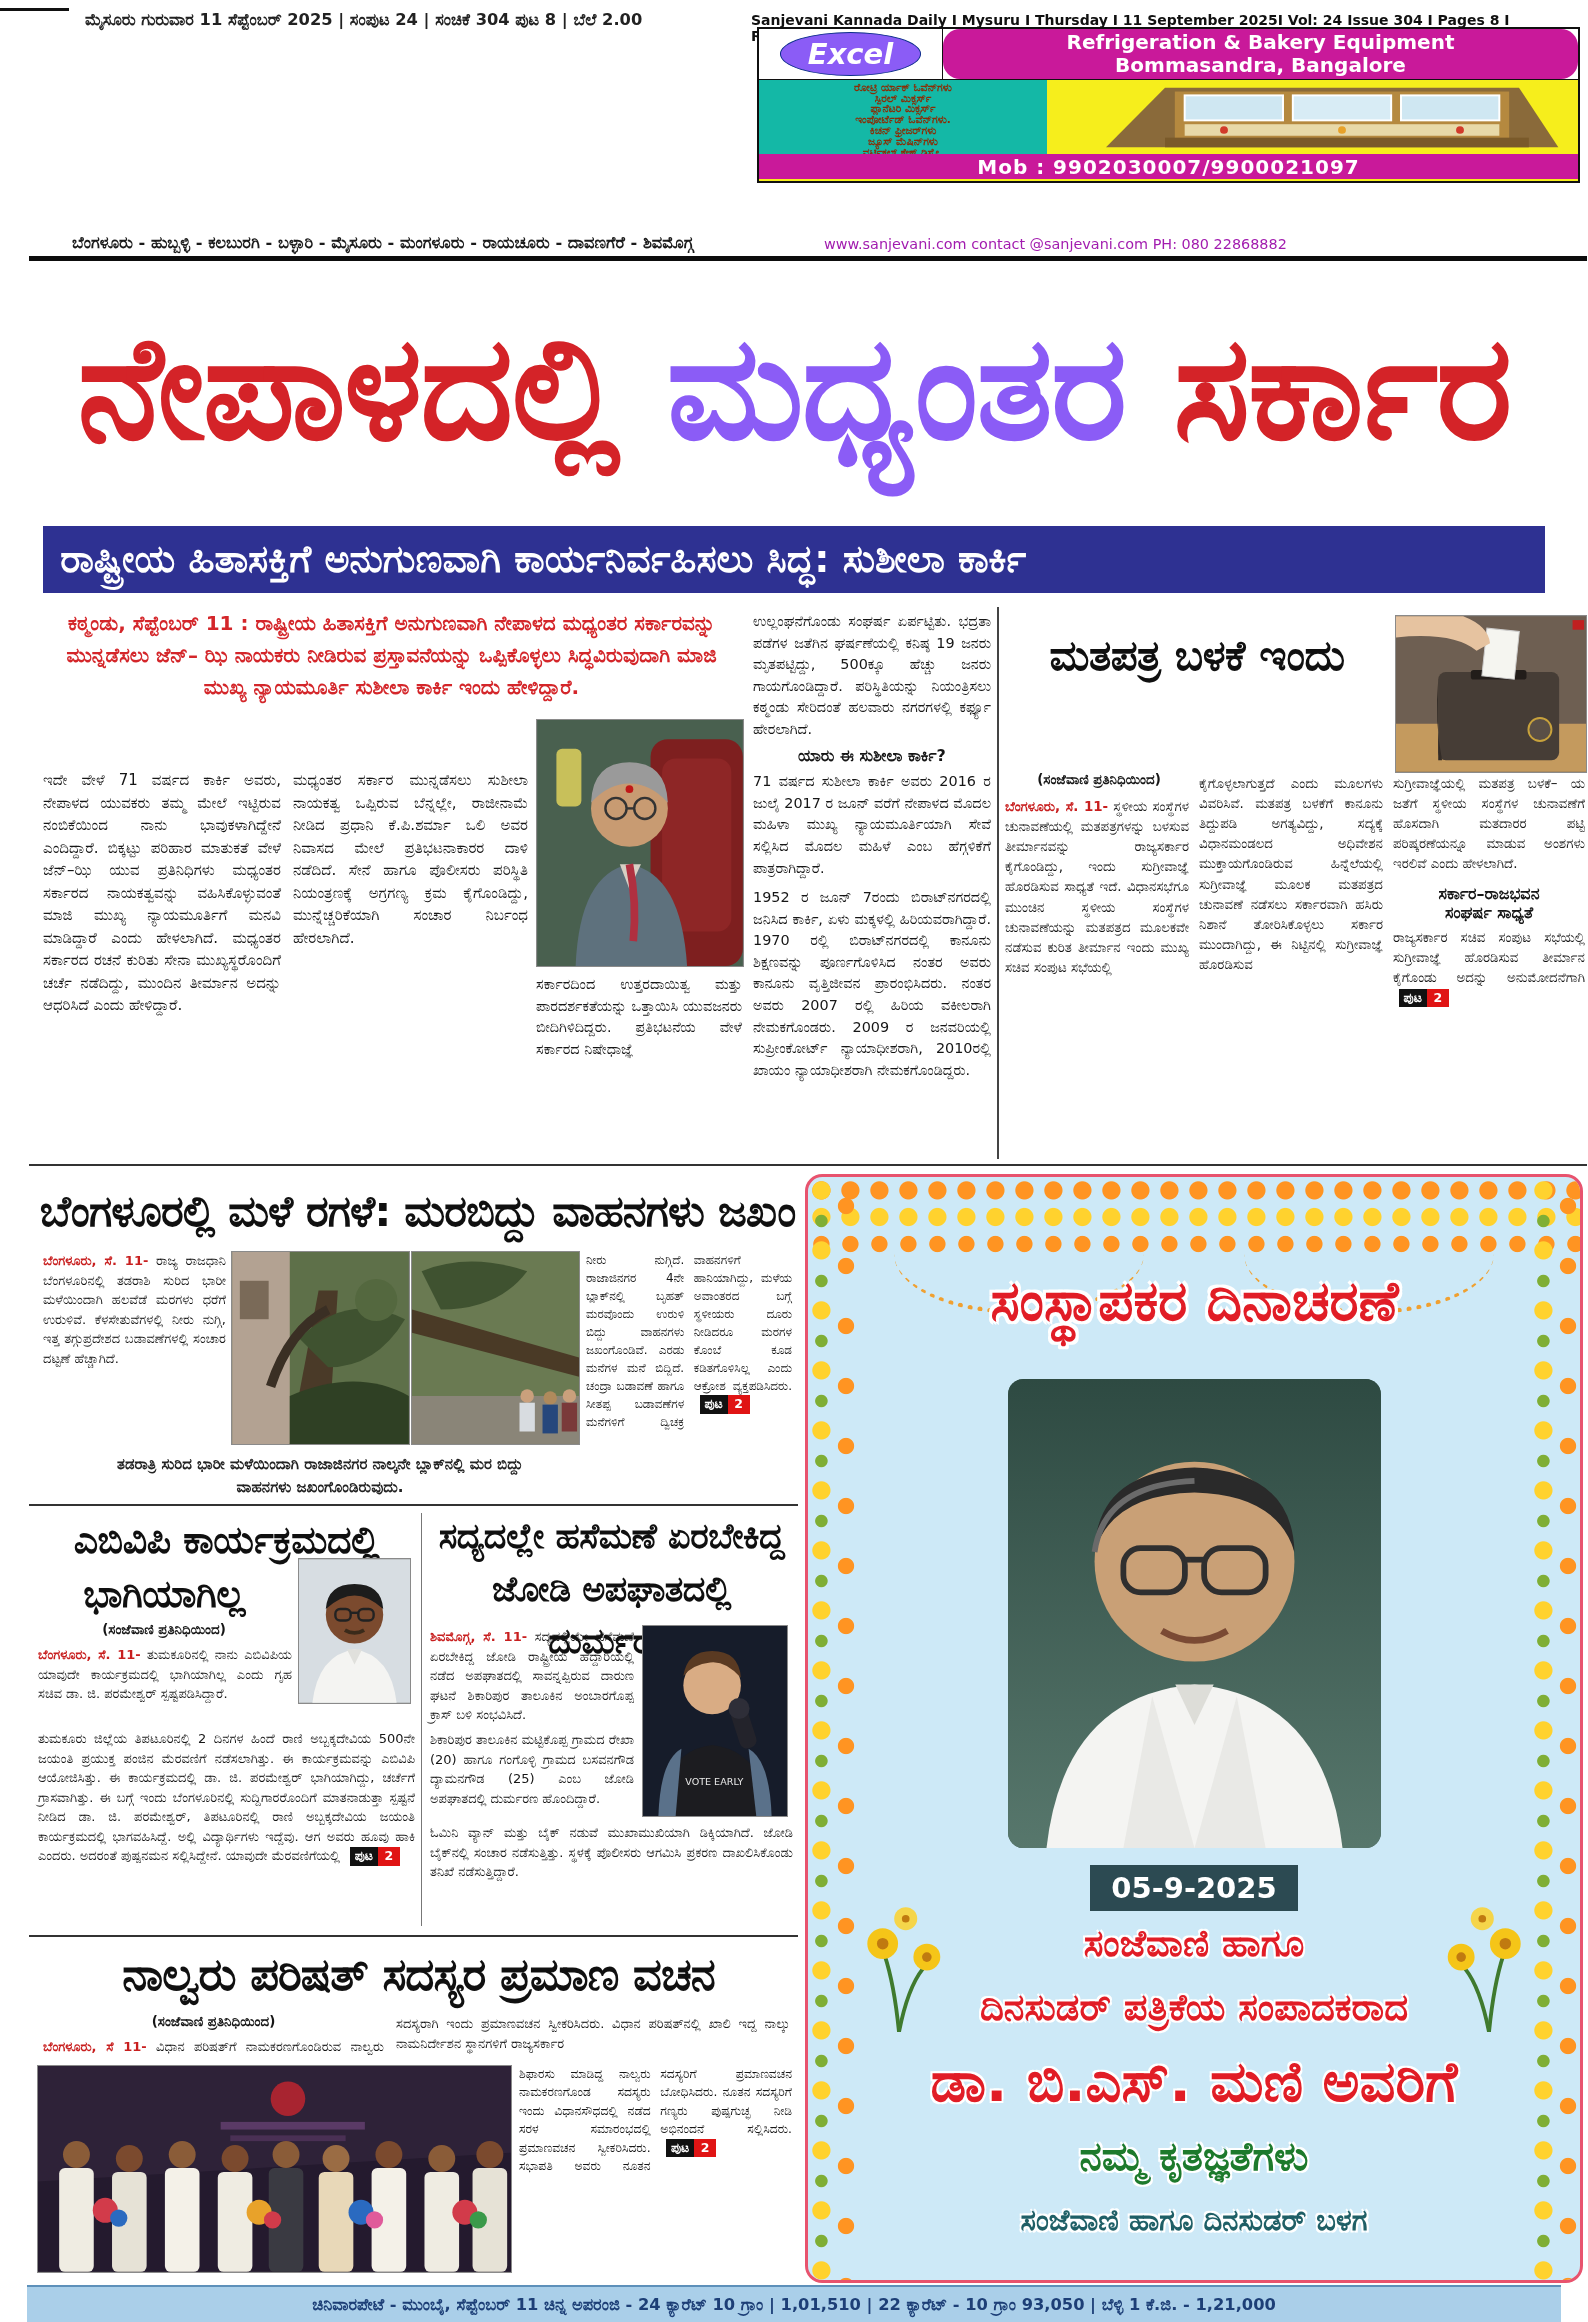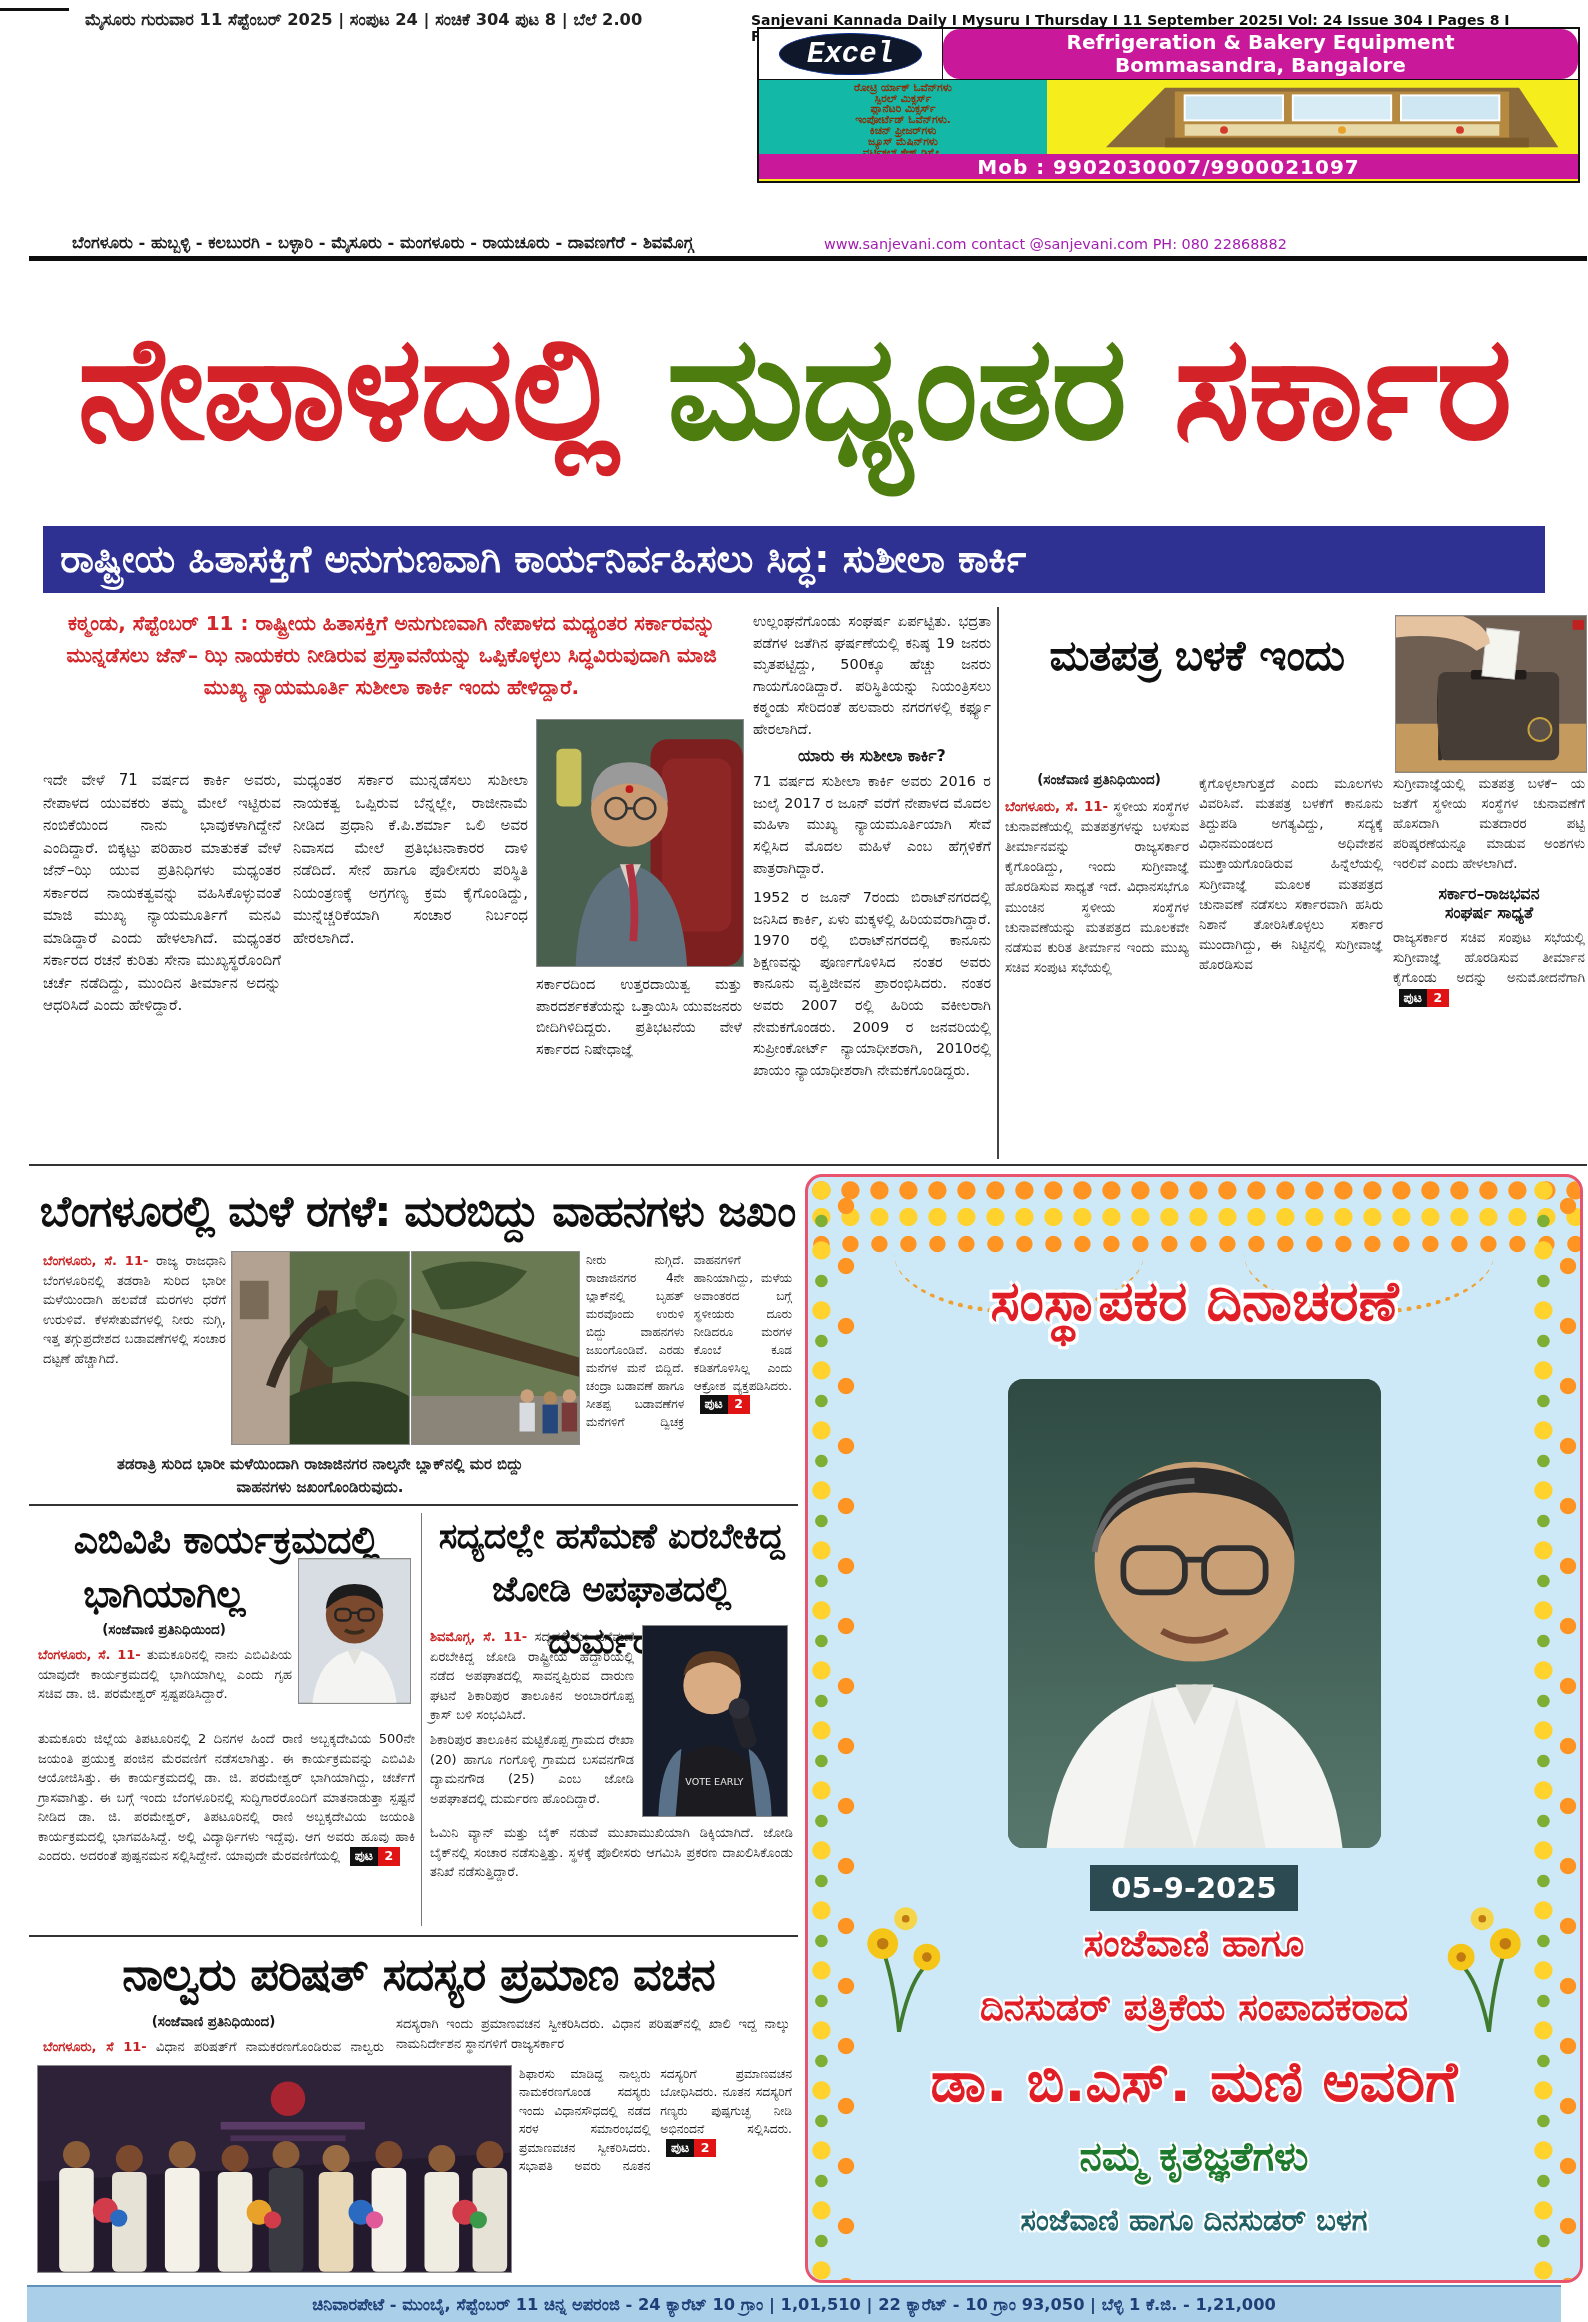--- a/index.html
+++ b/index.html
@@ -2,43 +2,43 @@
 <html><head>
 <meta charset="utf-8">
 <style>
   html,body{margin:0;padding:0;background:#e9e9e9;}
   #page{position:relative;width:1588px;height:2323px;background:#ffffff;overflow:hidden;
         font-family:"DejaVu Sans","Liberation Sans",sans-serif;color:#161616;}
   .abs{position:absolute;}
   .b{font-weight:bold;}
   .ctr{text-align:center;}
   .red{color:#d42328;}
-  .blue{color:#4d7c0f;}
+  .blue{color:#8b5cf6;}
   .body-txt{font-size:14px;line-height:1.5;text-align:justify;}
   .col-rule{position:absolute;width:1.9px;background:#444;}
   .h-rule{position:absolute;height:1.9px;background:#333;}
   .story-headline{font-weight:900;color:#101010;letter-spacing:-0.5px;}
   .byline{font-weight:bold;font-size:13.4px;text-align:center;}
   .dateline{color:#c81f1f;font-weight:bold;}
   .badge{display:inline-flex;vertical-align:middle;margin-left:5.8px;font-size:12.5px;font-weight:bold;line-height:1;}
   .badge .p1{background:#111;color:#fff;padding:2.9px 4.8px;}
   .badge .p2{background:#e01414;color:#fff;padding:2.9px 6.7px;}
   .photo{border:1px solid #8a8a8a;overflow:hidden;background:#777;}
   .subhead{font-weight:bold;text-align:center;font-size:16px;margin:5.8px 0;}
   
   .logo-word{font-size:152px;font-weight:900;color:#050505;line-height:1;
              text-shadow:1.9px 1.9px 0 #fff,-1.9px -1.9px 0 #fff,1.9px -1.9px 0 #fff,-1.9px 1.9px 0 #fff,3.8px 3.8px 0 #000;}
   .emblem{width:161px;height:184px;border-radius:50%;background:#bfe0f6;border:3.8px solid #0d0d0d;
           display:flex;flex-direction:column;align-items:center;justify-content:center;}
   
   .excel-box{border:2.9px solid #101010;background:#f6ee1c;display:flex;flex-direction:column;}
   .excel-top{display:flex;height:50px;background:#fff;border-bottom:1.9px solid #101010;}
   .excel-logo{width:183px;display:flex;align-items:center;justify-content:center;border-right:1.9px solid #101010;}
-  .excel-oval{background:#0f172a;color:#fff;font-style:italic;font-weight:900;font-size:29px;
-              border-radius:50%;padding:3.8px 27px;border:1.9px solid #0a2d8a;font-family:Liberation Mono, monospace;}
+  .excel-oval{background:#8b5cf6;color:#fff;font-style:italic;font-weight:900;font-size:29px;
+              border-radius:50%;padding:3.8px 27px;border:1.9px solid #0a2d8a;}
   .excel-head{flex:1;background:#c9199a;color:#fff;font-weight:900;font-size:20px;line-height:1.15;
               display:flex;flex-direction:column;align-items:center;justify-content:center;border-radius:17px;}
   .excel-mid{display:flex;height:74px;}
   .excel-items{width:288px;background:#14b8a6;color:#8a2d05;font-weight:bold;font-size:10.6px;
                line-height:1.02;text-align:center;padding:1.9px 3.8px;box-sizing:border-box;}
   .excel-mob{height:25px;background:#c9199a;color:#fff;font-weight:900;font-size:20px;
              display:flex;align-items:center;justify-content:center;letter-spacing:1px;}
   
   .fad{border:3.8px solid #e8536e;border-radius:17.3px;background:#cde9f7;overflow:hidden;}
   .garland-top{position:absolute;top:0;left:0;right:0;height:88px;

